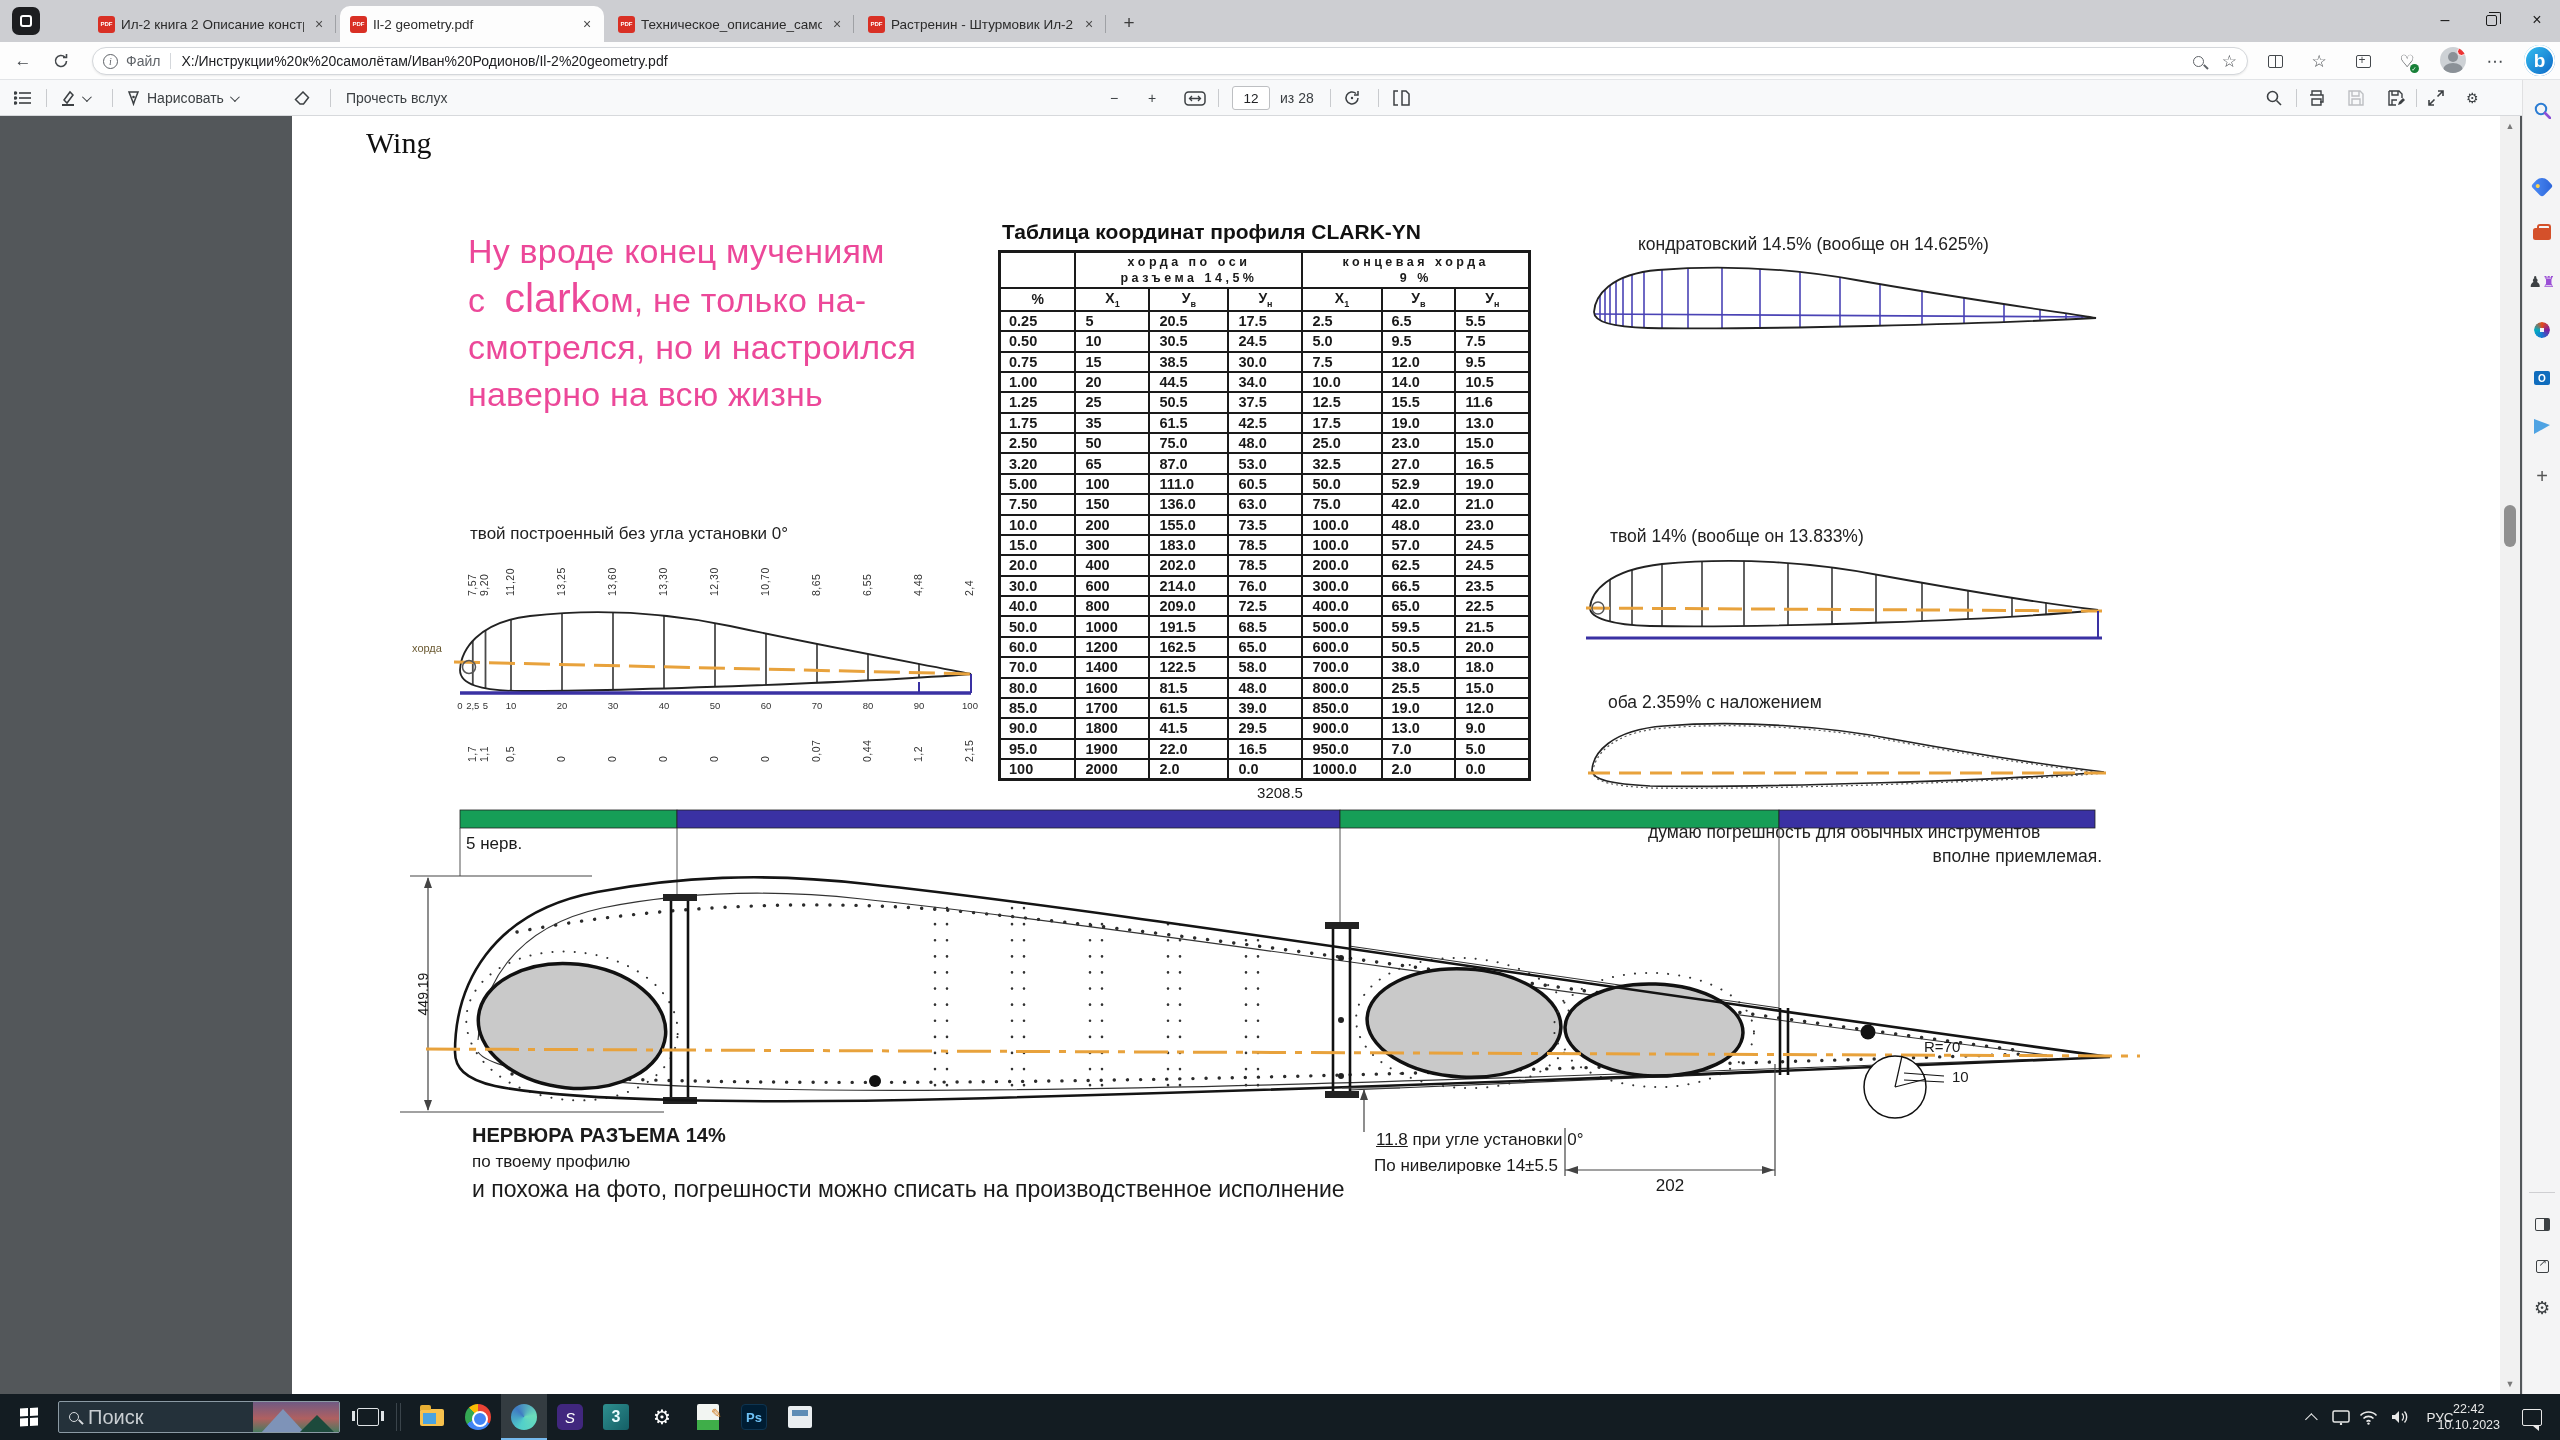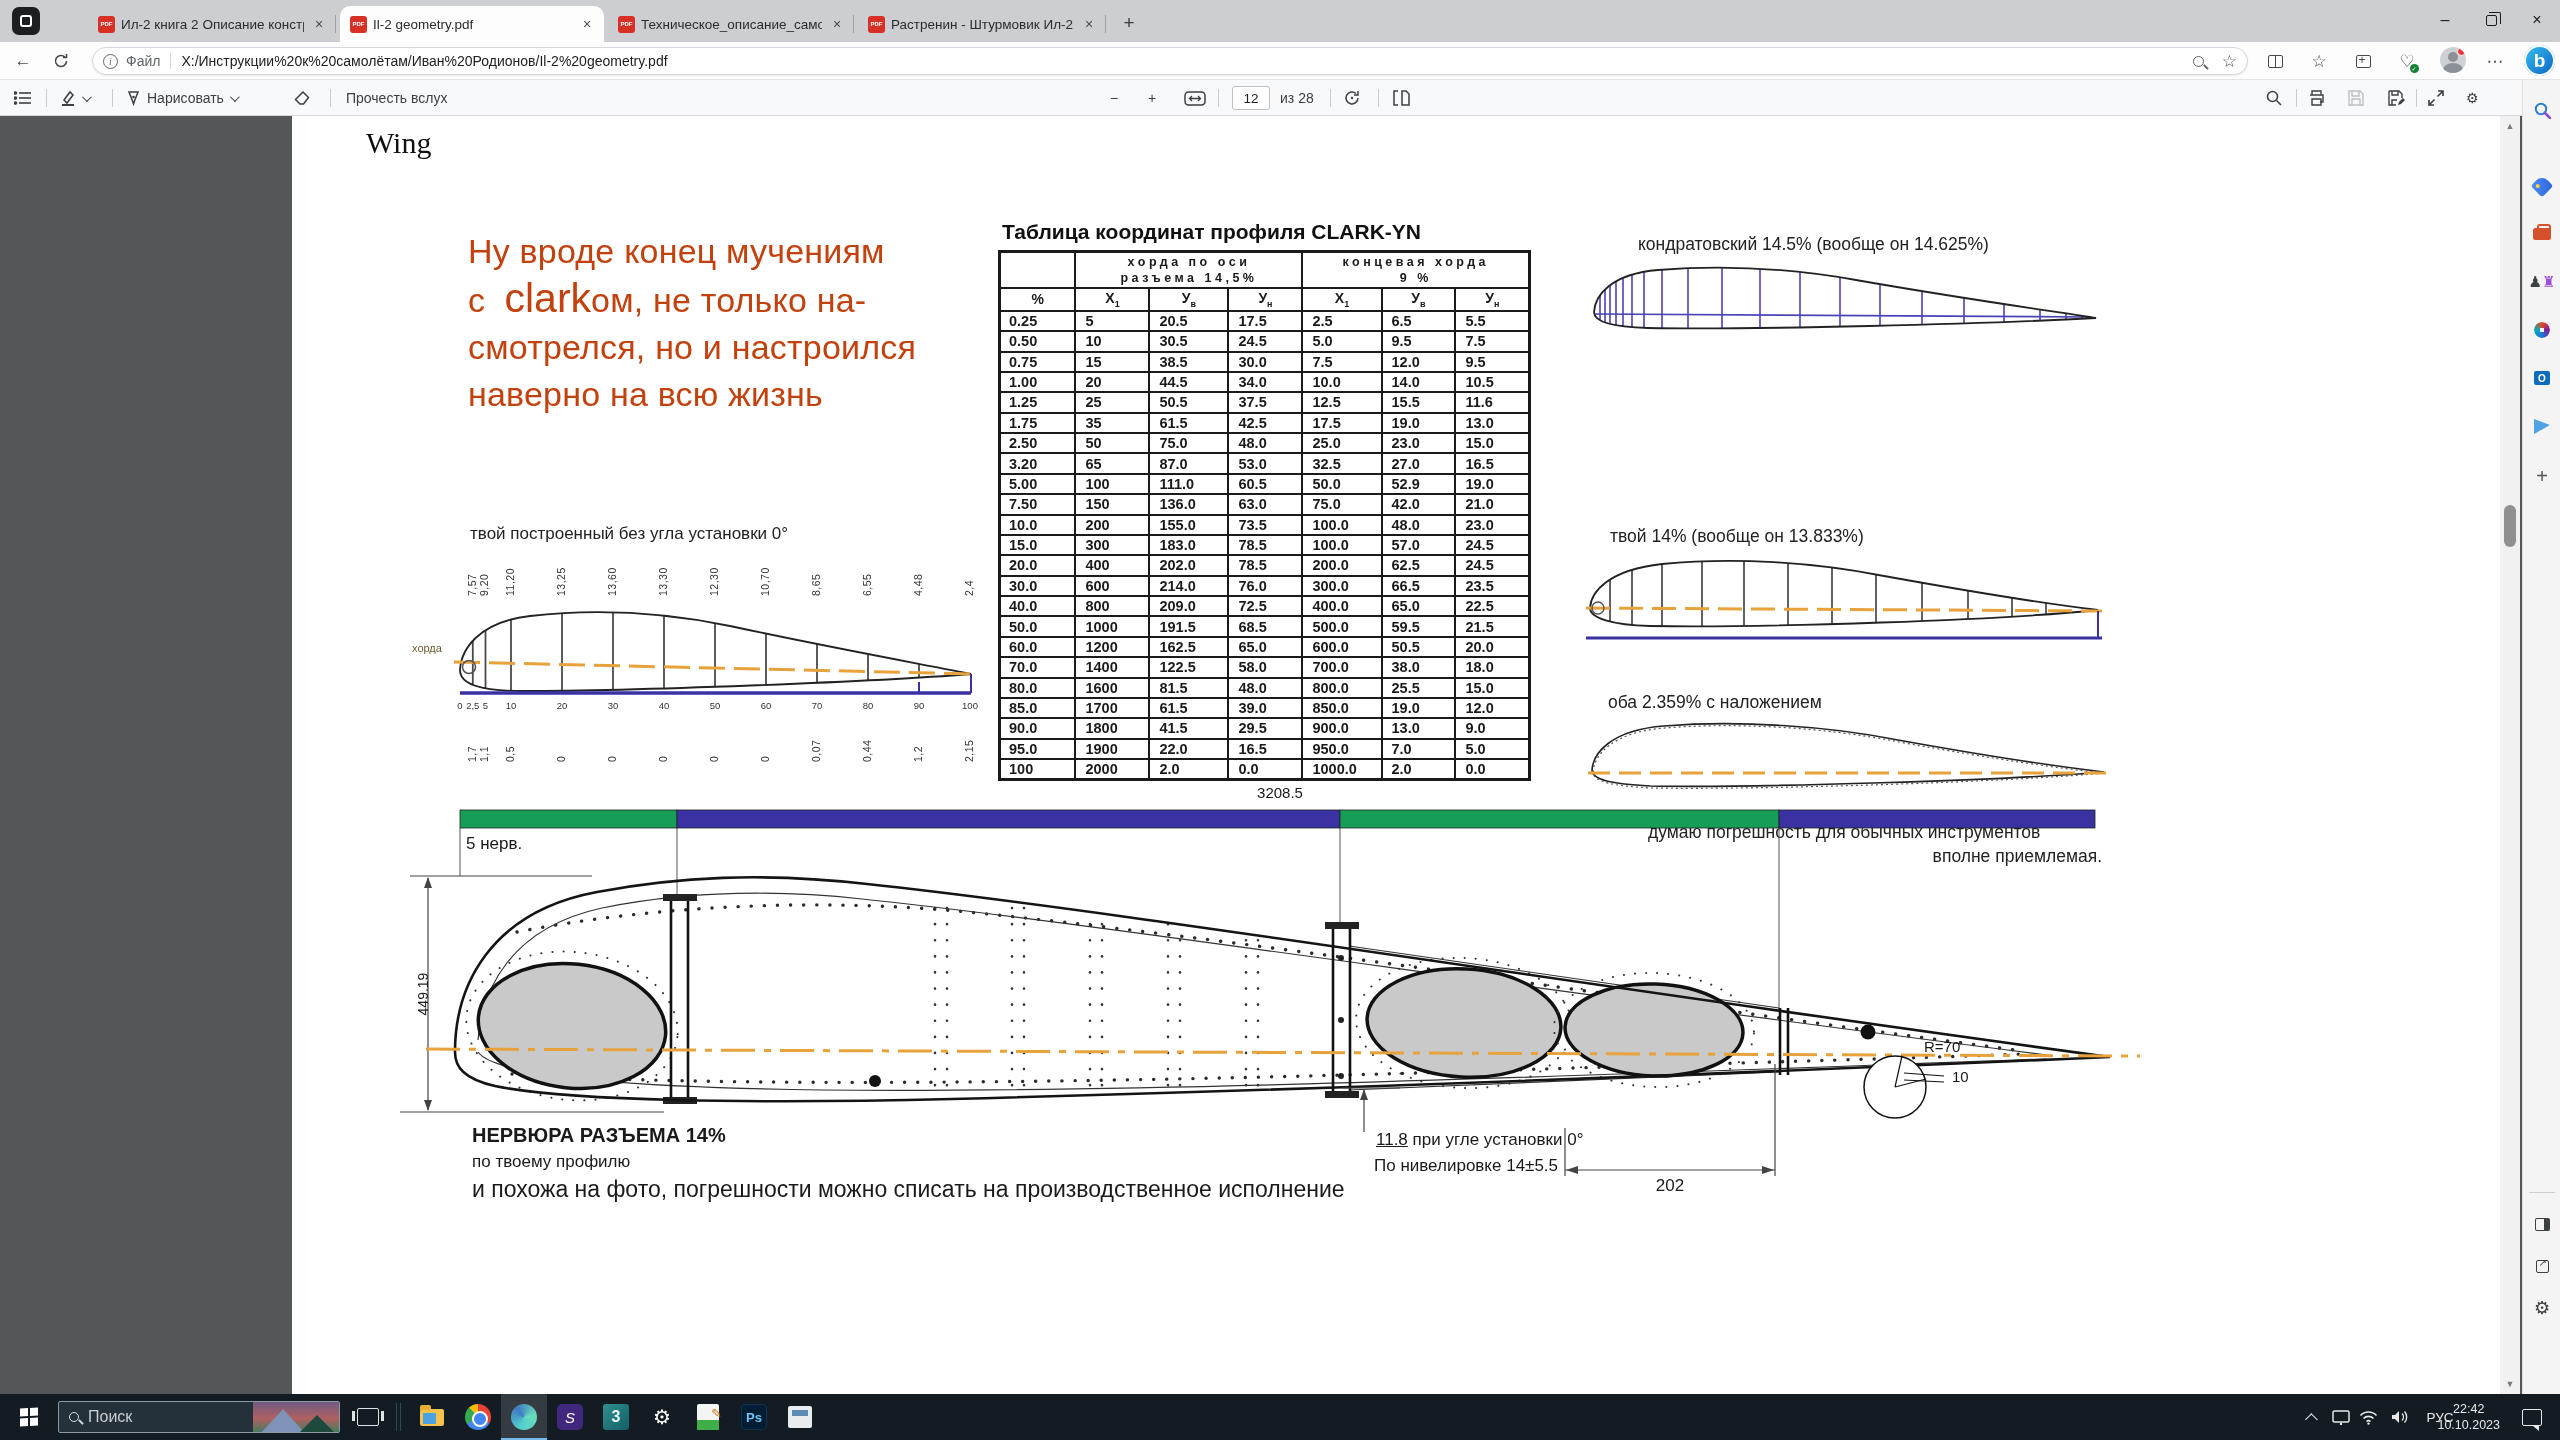--- a/index.html
+++ b/index.html
@@ -67,21 +67,21 @@
   .tb-ic:before { content:""; position:absolute; left:4px; top:-4px; width:10px; height:5px; border:2px solid #d4502a; border-bottom:none; border-radius:3px 3px 0 0; }
   .m365 { width:16px; height:16px; border-radius:50%; background:conic-gradient(#e64a19,#7b1fa2,#1976d2,#00acc1,#e64a19); -webkit-mask:radial-gradient(circle 5px at 50% 50%,transparent 45%,#000 50%); mask:radial-gradient(circle 5px at 50% 50%,transparent 45%,#000 50%); }
   .ol-ic { width:16px; height:14px; background:#0f6cbd; border-radius:2px; color:#fff; font-size:10px; font-weight:bold; display:flex; align-items:center; justify-content:center; }
   .plane { width:0; height:0; border-left:16px solid #4fa3e3; border-top:6px solid transparent; border-bottom:9px solid transparent; }
   .panel-ic { width:15px; height:13px; border:1.5px solid #3c4043; border-radius:2px; border-right-width:6px; }
   .ext-ic { width:13px; height:13px; border:1.5px solid #3c4043; border-radius:2px; position:relative; }
   .ext-ic:after { content:"↗"; position:absolute; left:2px; top:-4px; font-size:10px; }
 
   
   #wing-heading { position:absolute; left:74px; top:10px; font-family:"Liberation Serif",serif; font-size:30px; color:#101010; }
-  #handnote { position:absolute; left:176px; top:112px; font-size:34px; line-height:47px; color:#c2410c; letter-spacing:.2px; }
+  #handnote { position:absolute; left:176px; top:112px; font-size:34px; line-height:47px; color:#ec4899; letter-spacing:.2px; }
   #handnote .clarkword { font-size:41px; letter-spacing:0; }
 
   
   #tablewrap { position:absolute; left:706px; top:104px; width:536px; }
   #tbl-title { font-size:21px; font-weight:bold; color:#111; margin-left:4px; }
   table.coord { border-collapse:collapse; margin-top:6px; table-layout:fixed; width:533px; border:3px solid #1a1a1a; }
   table.coord th, table.coord td { border:2px solid #1a1a1a; font-size:14.5px; color:#1a1a1a; }
   table.coord thead .h1 th { font-size:12.5px; font-weight:bold; letter-spacing:3.5px; padding:1px 0; line-height:16px; }
   table.coord thead .h2 th { font-weight:bold; font-size:14px; padding:1px 0; }
   table.coord thead .h2 th sub { font-size:9px; }
@@ -104,21 +104,21 @@
   
   #drawing { position:absolute; left:100px; top:664px; width:1768px; height:470px; }
   #drawing .dlbl { position:absolute; color:#1a1a1a; }
   .u { text-decoration:underline; }
 
   
   #taskbar { position:absolute; left:0; top:1394px; width:2560px; height:46px; background:#131c22; color:#e8e8e8; }
   .tb-item { position:absolute; top:0; height:46px; display:flex; align-items:center; justify-content:center; }
   .winlogo { display:grid; grid-template-columns:8px 8px; grid-template-rows:8px 8px; gap:1.5px; transform:skewY(-3deg); }
   .winlogo i { background:#fff; }
-  #tsearch { position:absolute; left:58px; top:7px; width:282px; height:32px; background:#24313a; border:1px solid #8b9aa4; border-radius:2px; display:flex; align-items:center; padding-left:10px; font-size:16px; color:#c9ced2; overflow:hidden; }
+  #tsearch { position:absolute; left:58px; top:7px; width:282px; height:32px; background:#24313a; border:1px solid #8b9aa4; border-radius:2px; display:flex; align-items:center; padding-left:10px; font-size:20px; color:#c9ced2; overflow:hidden; }
   #tsearch .mag2 { width:10px; height:10px; border:1.8px solid #d8dcdf; border-radius:50%; position:relative; margin-right:9px; flex:0 0 auto; }
   #tsearch .mag2:after { content:""; position:absolute; left:8px; top:8px; width:6px; height:1.8px; background:#d8dcdf; transform:rotate(45deg); }
   #tsearch .weatherimg { margin-left:auto; width:86px; height:32px; background:linear-gradient(180deg,#6c5a86 0%,#b06060 55%,#3f7d5e 100%); position:relative; flex:0 0 auto; }
   #tsearch .weatherimg:before { content:""; position:absolute; left:8px; bottom:0; border-left:22px solid transparent; border-right:22px solid transparent; border-bottom:24px solid #7e93b8; }
   #tsearch .weatherimg:after { content:""; position:absolute; right:4px; bottom:0; border-left:18px solid transparent; border-right:18px solid transparent; border-bottom:18px solid #1d4a3c; }
   .appic { width:30px; height:30px; display:flex; align-items:center; justify-content:center; }
   .edgehl { position:absolute; left:-8px; top:-8px; width:46px; height:46px; background:rgba(255,255,255,.14); border-bottom:2px solid #76b9ed; }
   .folder { width:24px; height:17px; background:#f7c14d; border-radius:2px; position:relative; }
   .folder:before { content:""; position:absolute; left:0; top:-4px; width:11px; height:5px; background:#e7ae33; border-radius:2px 2px 0 0; }
   .folder:after { content:""; position:absolute; left:3px; top:4px; width:13px; height:11px; background:#4aa3e0; }

